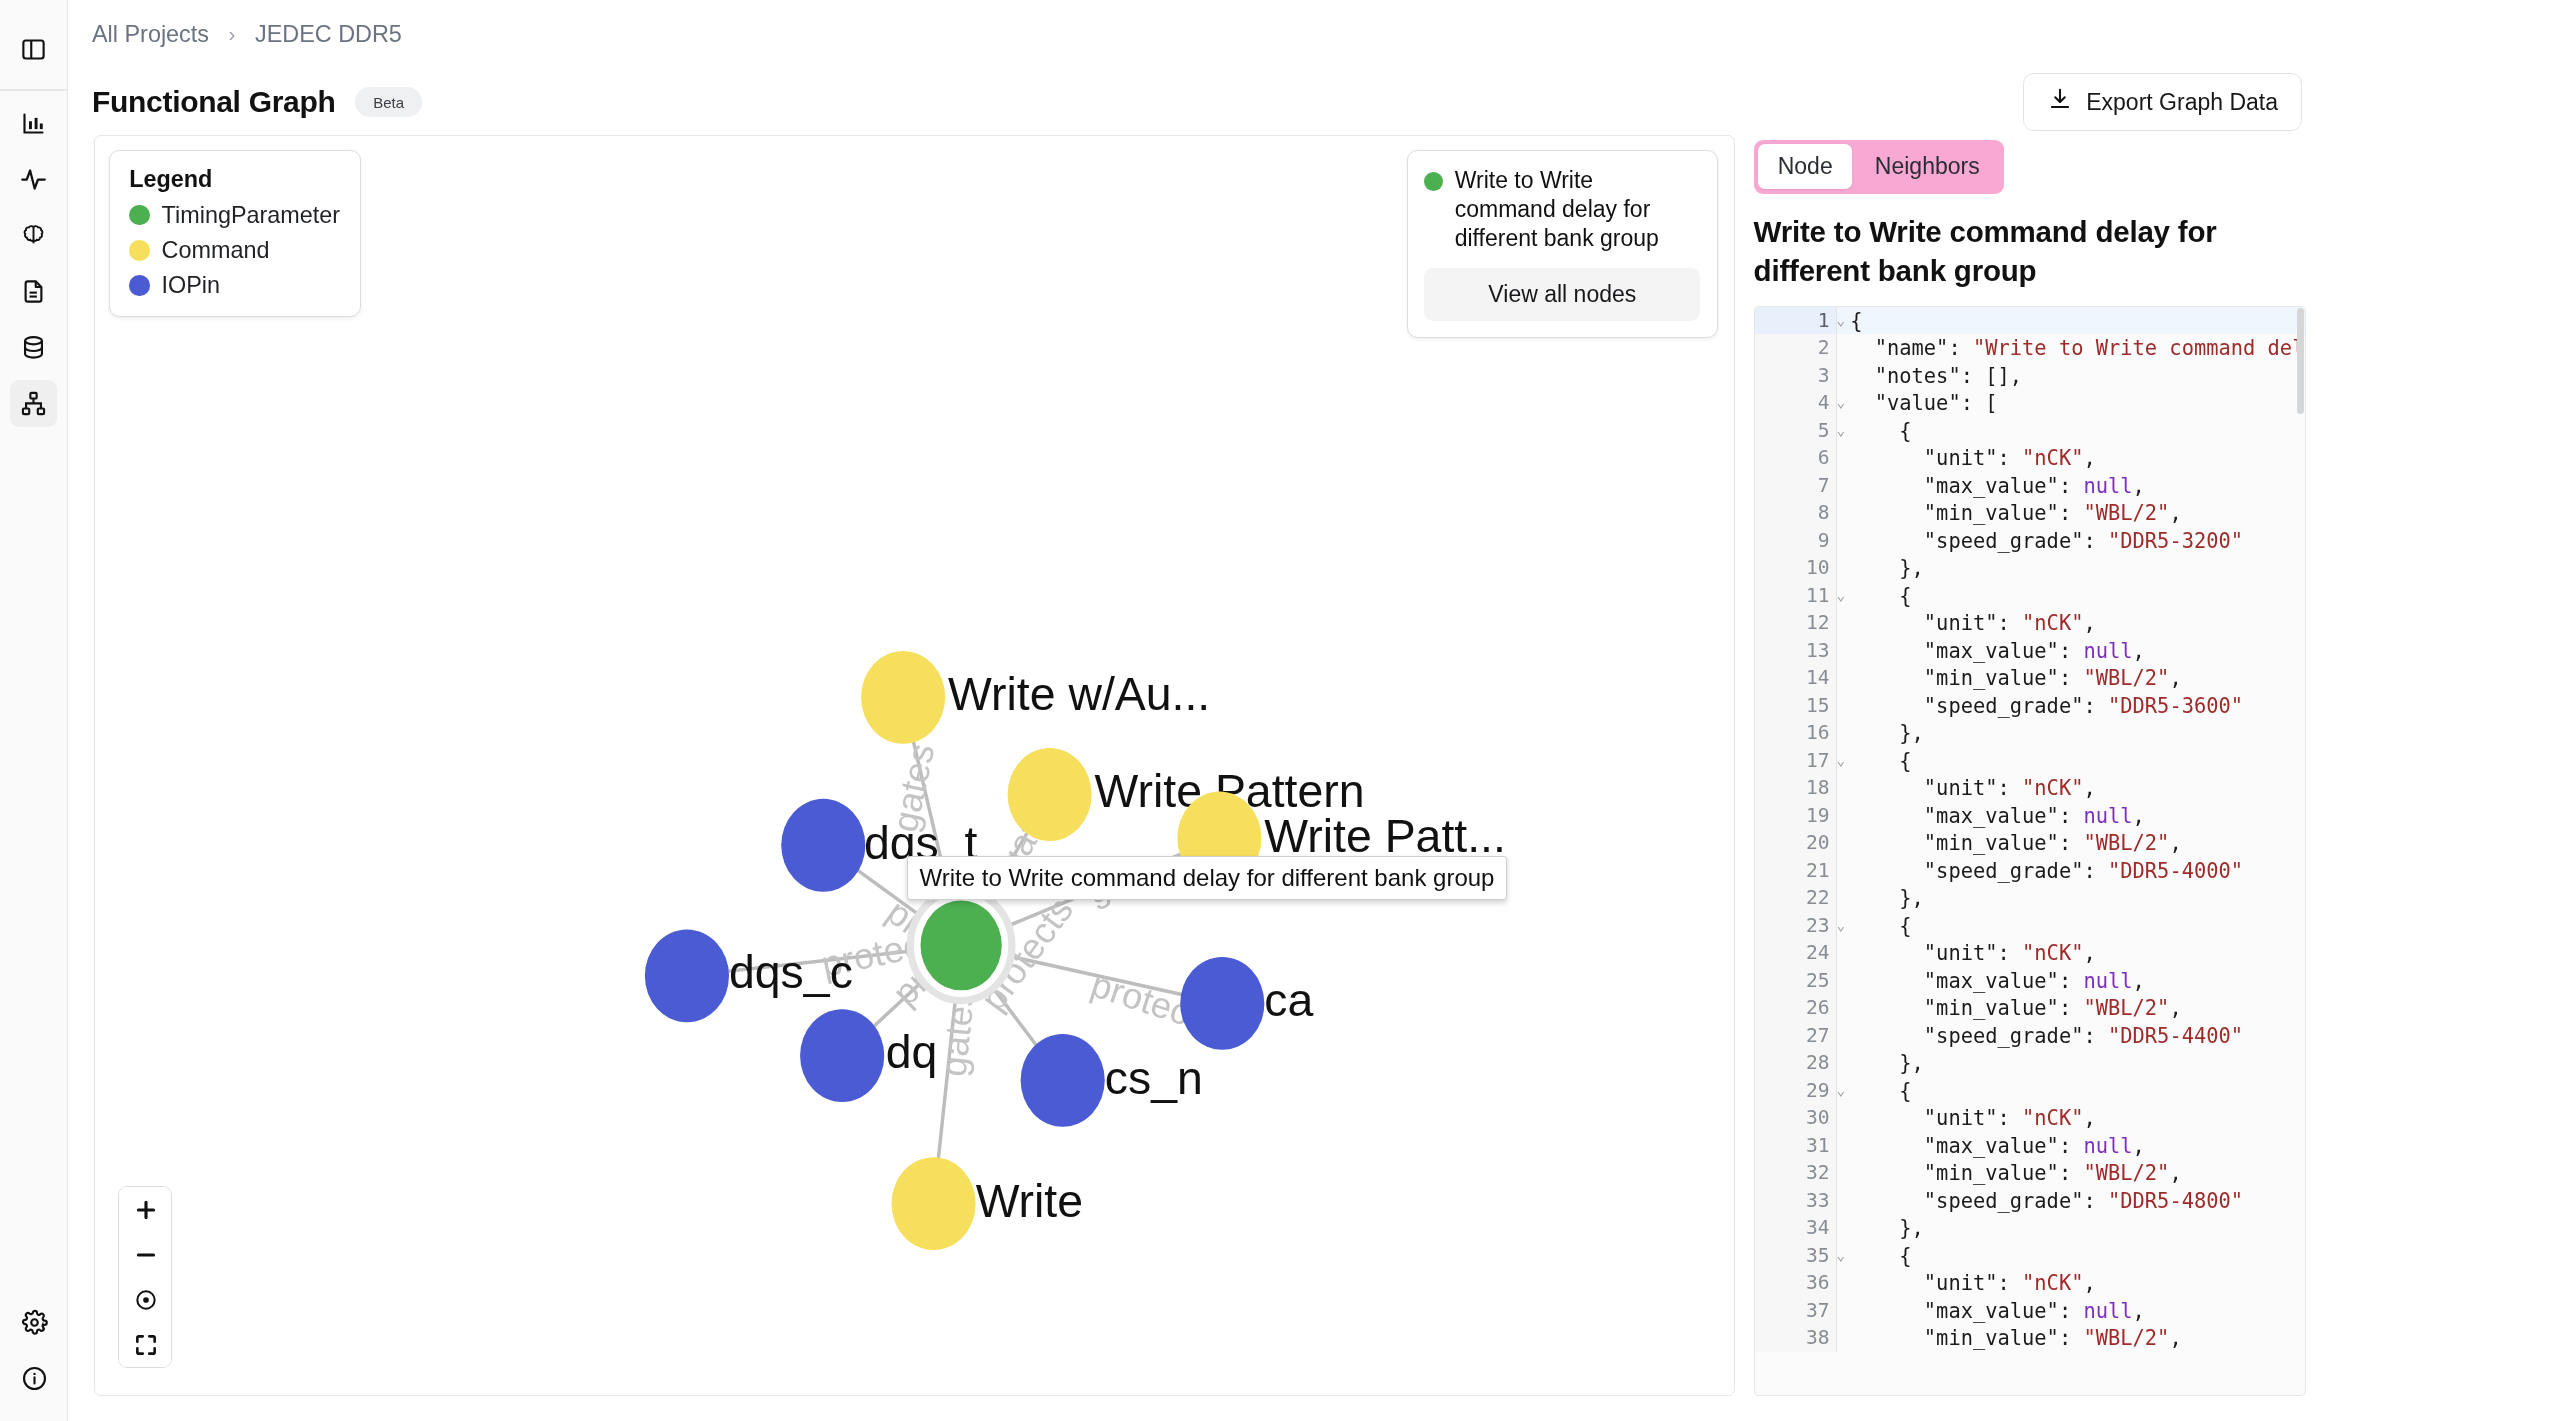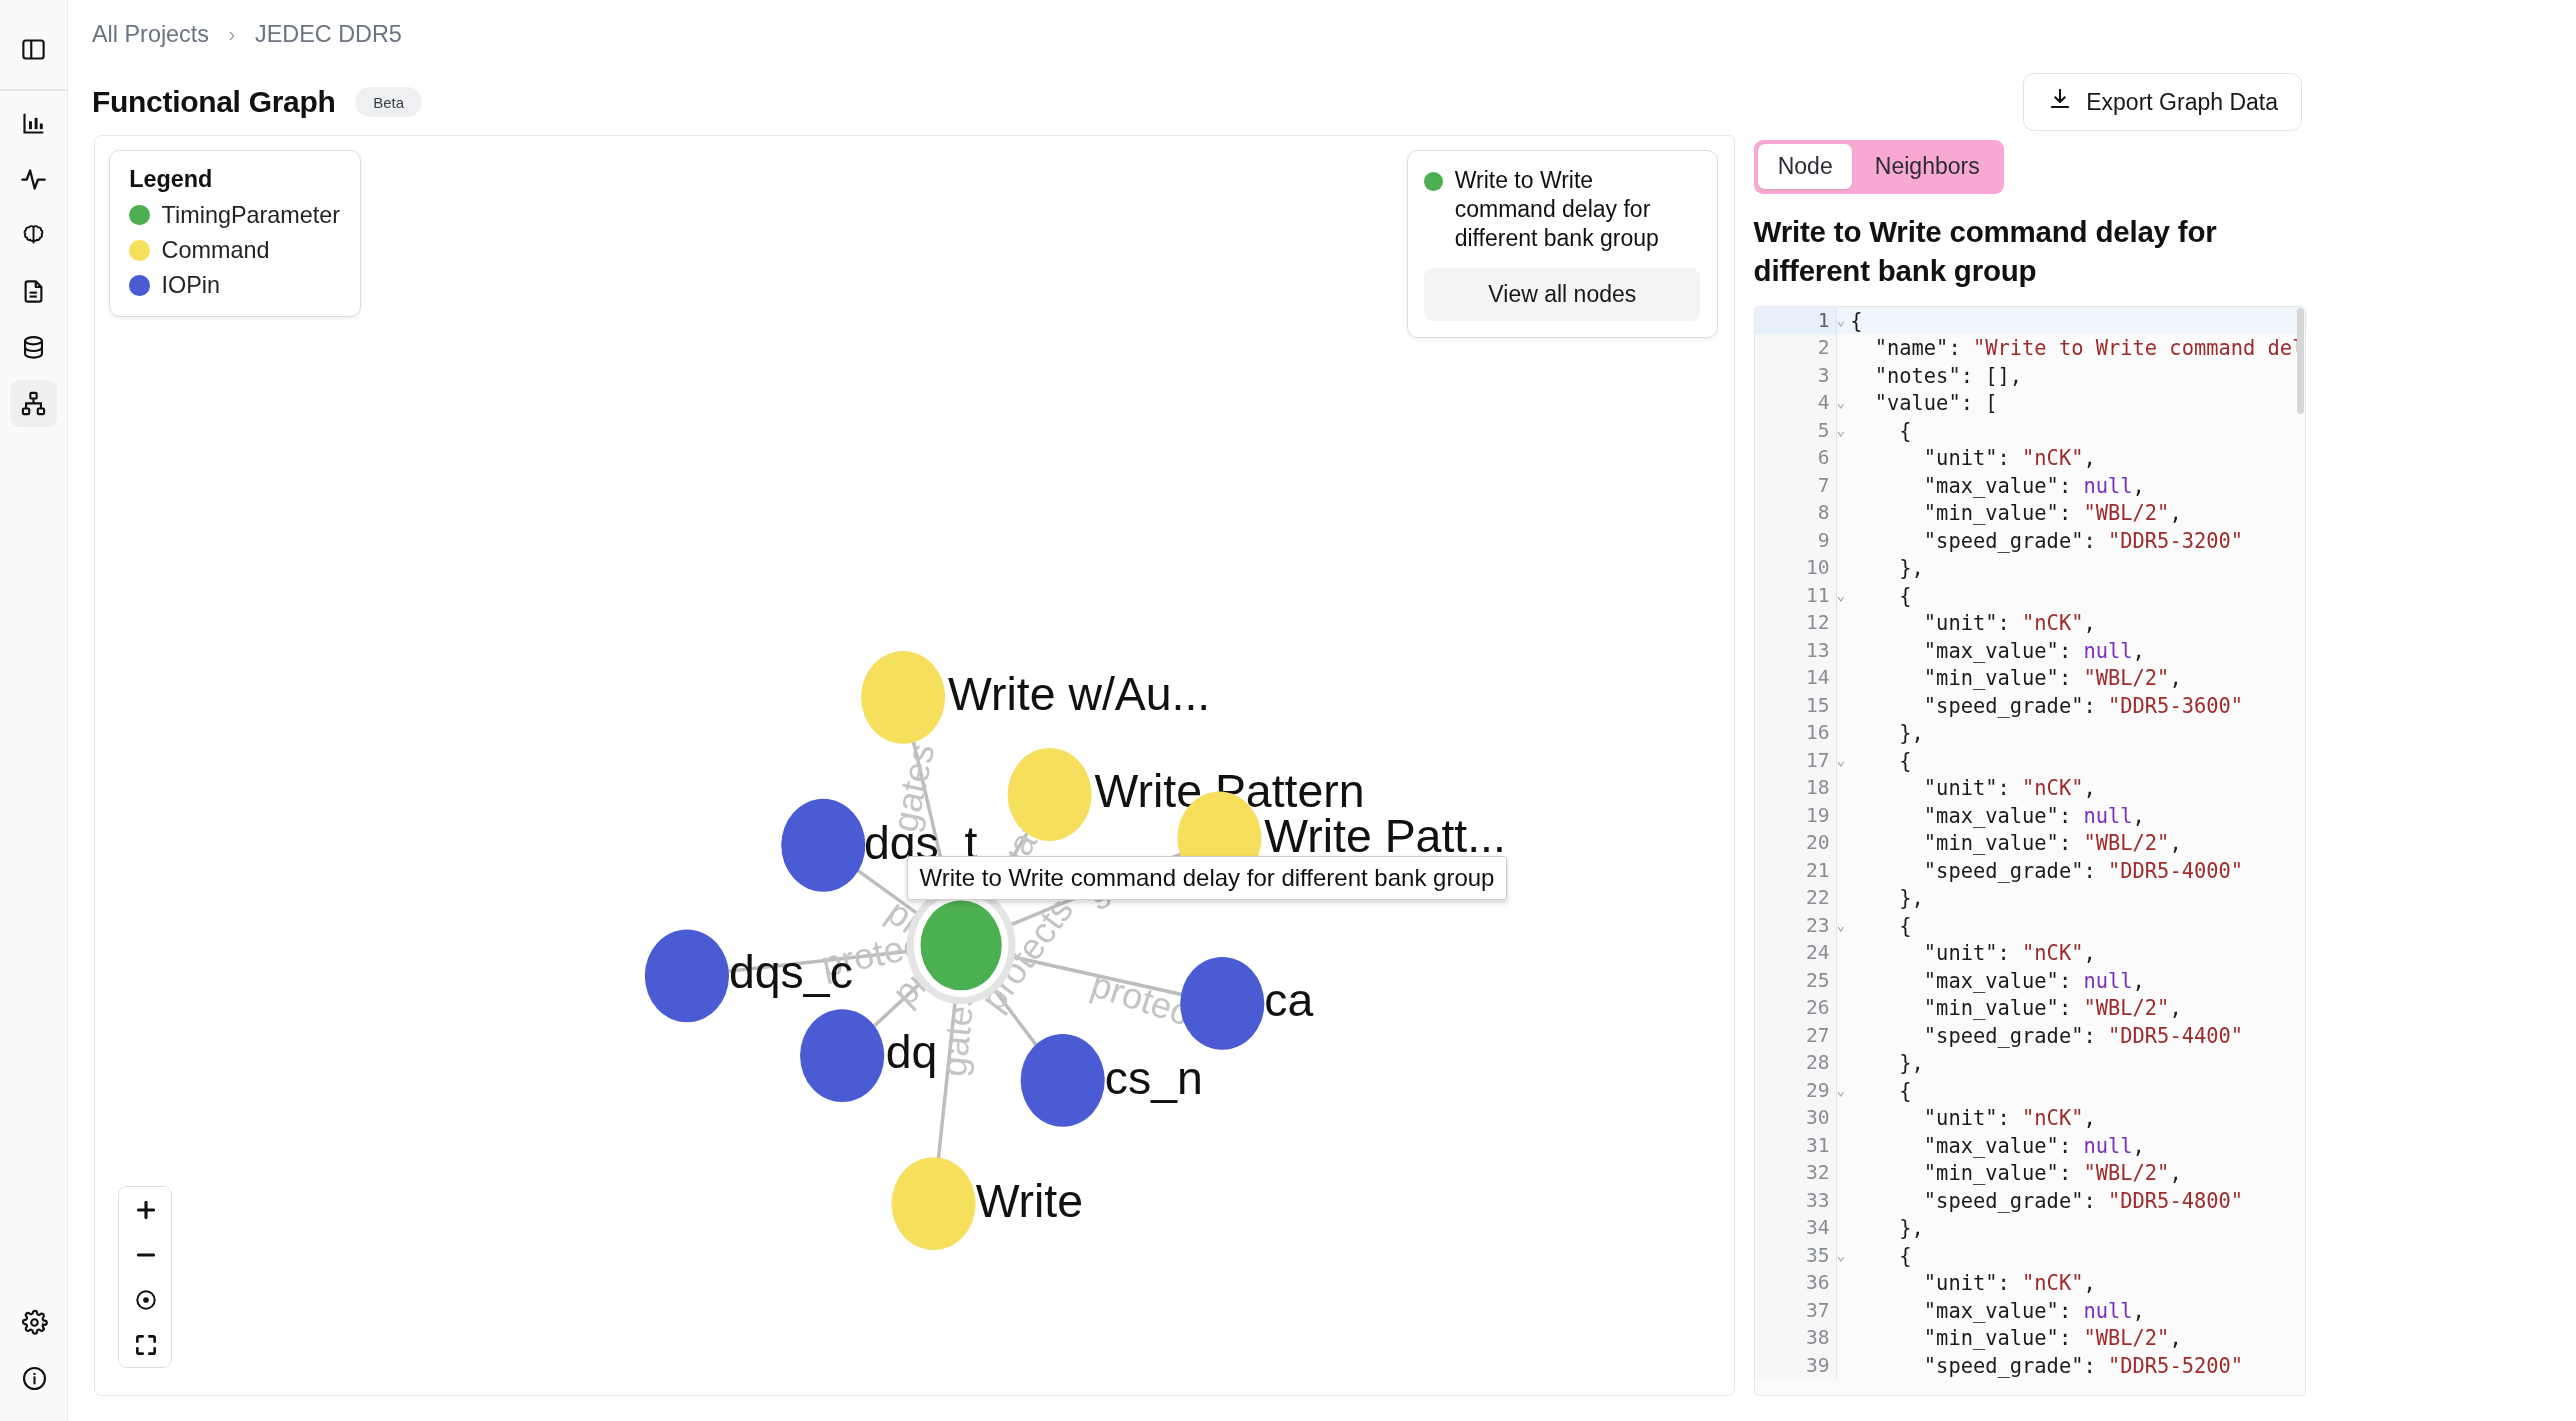--- a/index.html
+++ b/index.html
@@ -553,24 +553,20 @@
                 <div class="code-text">      "unit": <span class="tk-str">"nCK"</span>,</div>
               </div>
               <div class="code-line">
                 <div class="ln">37</div>
                 <div class="code-text">      "max_value": <span class="tk-null">null</span>,</div>
               </div>
               <div class="code-line">
                 <div class="ln">38</div>
                 <div class="code-text">      "min_value": <span class="tk-str">"WBL/2"</span>,</div>
               </div>
-              <div class="code-line">
-                <div class="ln">39</div>
-                <div class="code-text">      "speed_grade": <span class="tk-str">"DDR5-5200"</span></div>
-              </div>
             </div>
           <div class="code-vscroll"></div>
         </div>
       </aside>
 
     </div>
   </div>
 </div>
 
 

